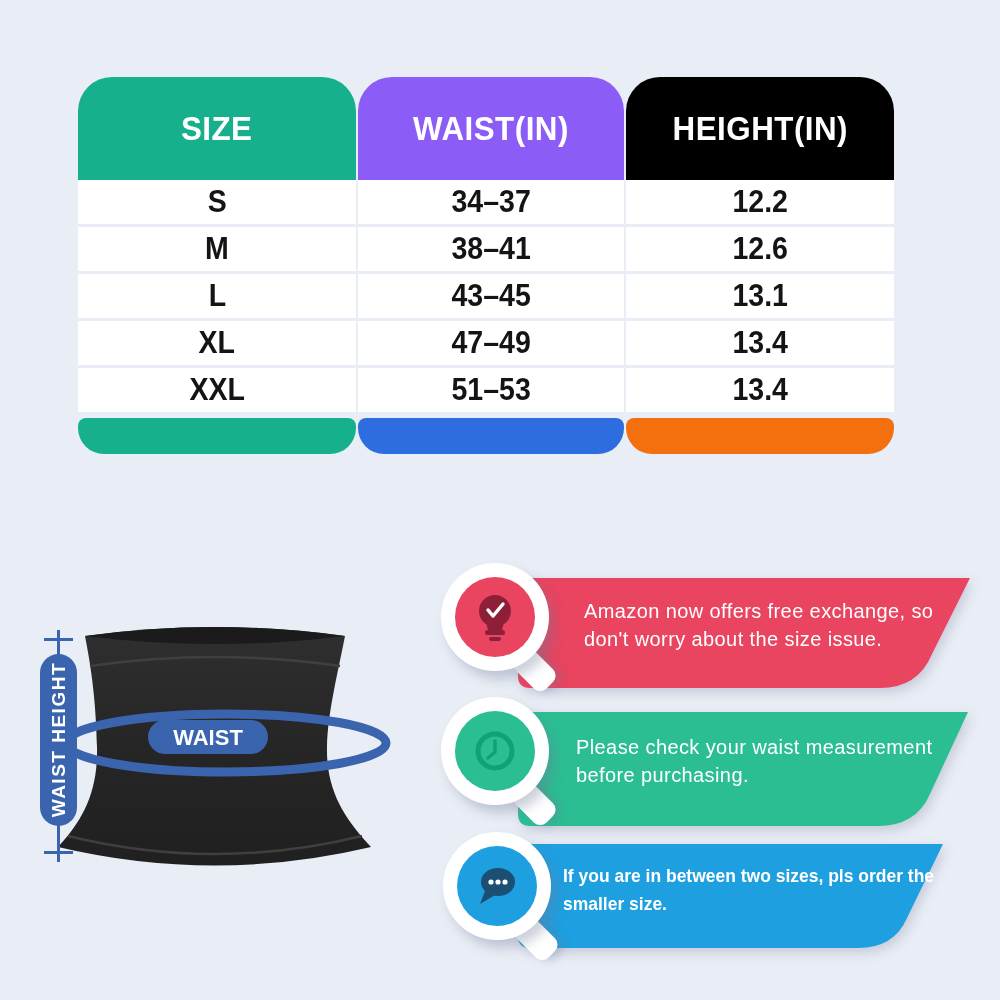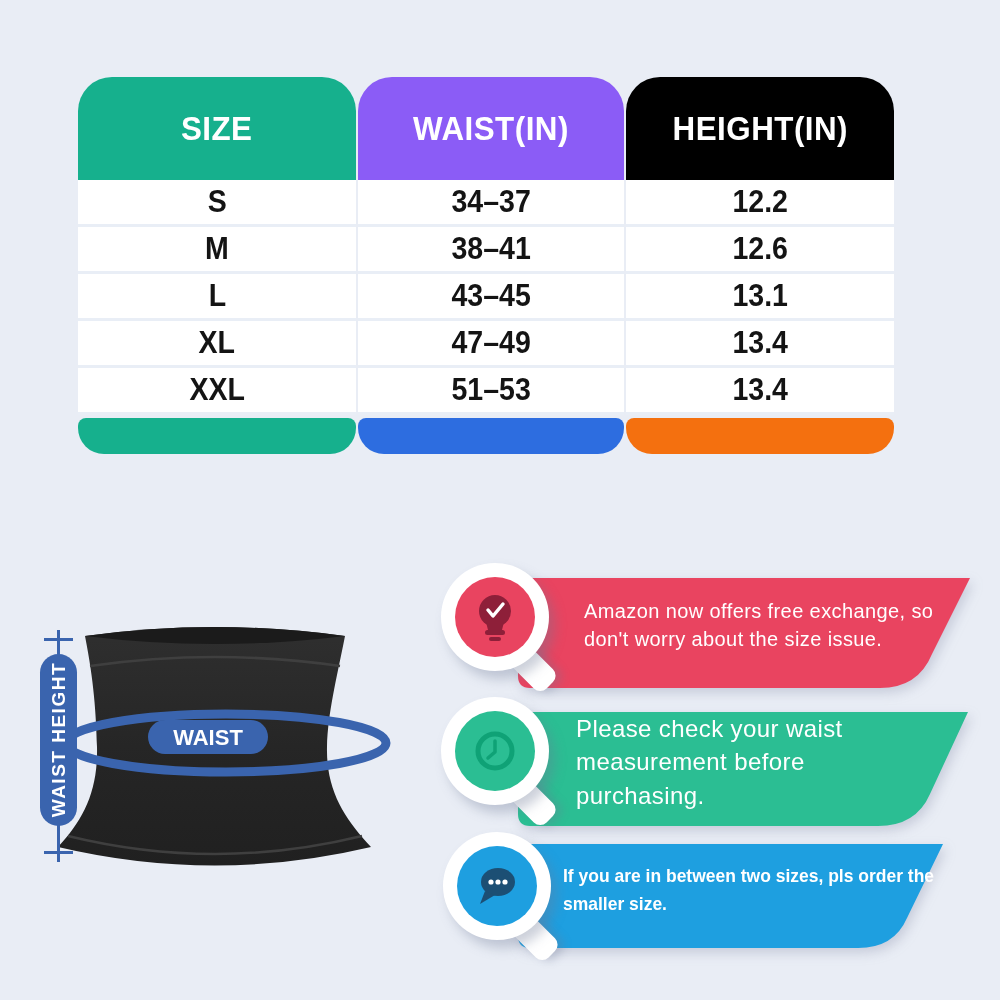--- a/index.html
+++ b/index.html
@@ -37,21 +37,21 @@
   .measure .capsule{position:absolute;left:4px;top:24px;width:37px;height:172px;
       background:#3a64ae;border-radius:19px;display:flex;align-items:center;justify-content:center;}
   .measure .capsule span{
       writing-mode:vertical-rl;transform:rotate(180deg);white-space:nowrap;
       color:#fff;font-weight:bold;font-size:19px;letter-spacing:1.5px;}
 
   
   .tip-svg{position:absolute;filter:drop-shadow(3px 5px 6px rgba(110,120,150,.28));z-index:1;}
   .tip-text{position:absolute;z-index:3;color:#fff;display:flex;flex-direction:column;justify-content:center;}
   .t1{left:576px;top:578px;width:360px;height:96px;font-size:20px;letter-spacing:.4px;line-height:1.38;margin-left:8px;}
-  .t2{left:576px;top:712px;width:360px;height:100px;font-size:24px;letter-spacing:.4px;line-height:1.38;}
+  .t2{left:576px;top:712px;width:360px;height:100px;font-size:20px;letter-spacing:.4px;line-height:1.38;}
   .t3{left:563px;top:844px;width:430px;height:92px;font-size:19px;font-weight:bold;line-height:1.45;
       transform:scaleX(.92);transform-origin:left center;}
 
   .badge{position:absolute;width:108px;height:108px;z-index:2;}
   .badge .disc{position:absolute;left:0;top:0;width:108px;height:108px;border-radius:50%;
       background:#fff;box-shadow:6px 8px 12px rgba(110,120,150,.35);}
   .badge .handle{position:absolute;left:79px;top:83px;width:27px;height:46px;background:#fff;
       border-radius:9px;transform:rotate(-45deg);box-shadow:4px 5px 8px rgba(110,120,150,.3);}
   .badge .inner{position:absolute;left:14px;top:14px;width:80px;height:80px;border-radius:50%;
       display:flex;align-items:center;justify-content:center;}

